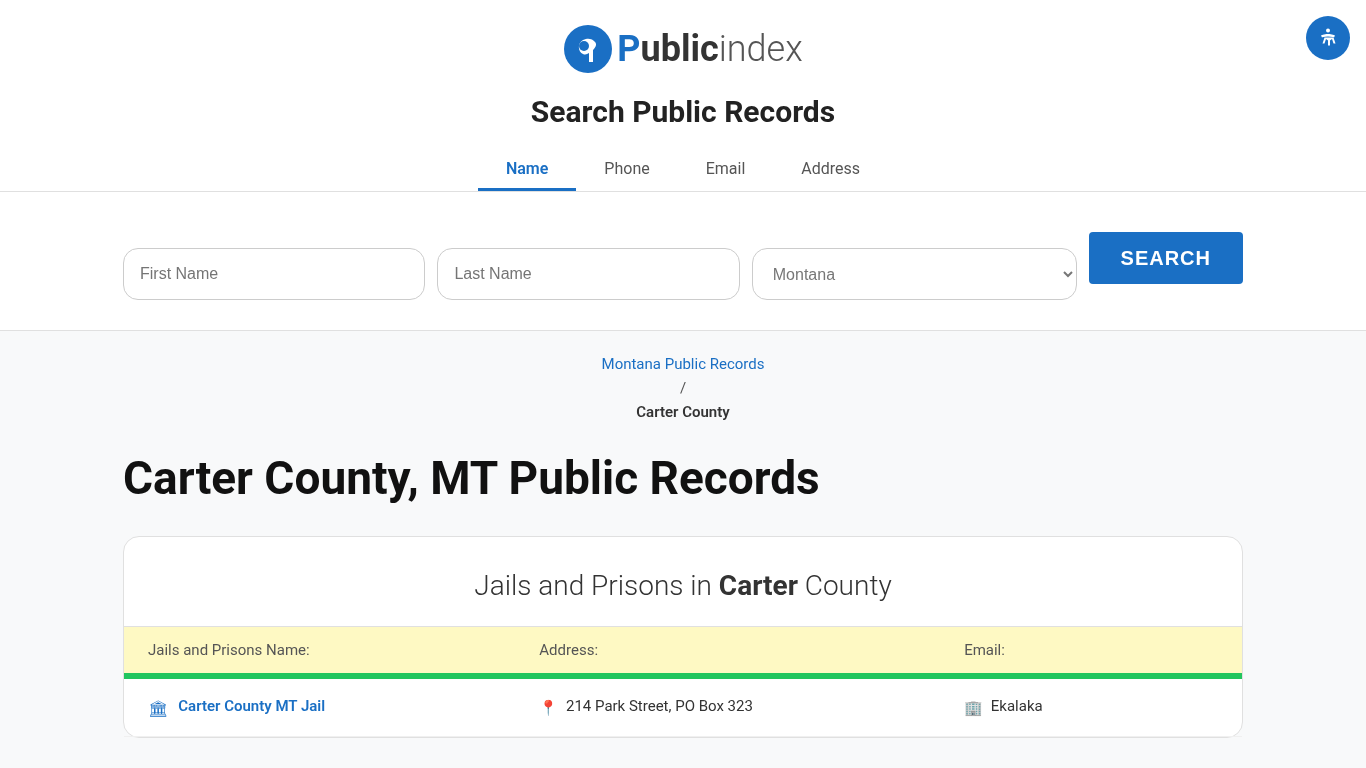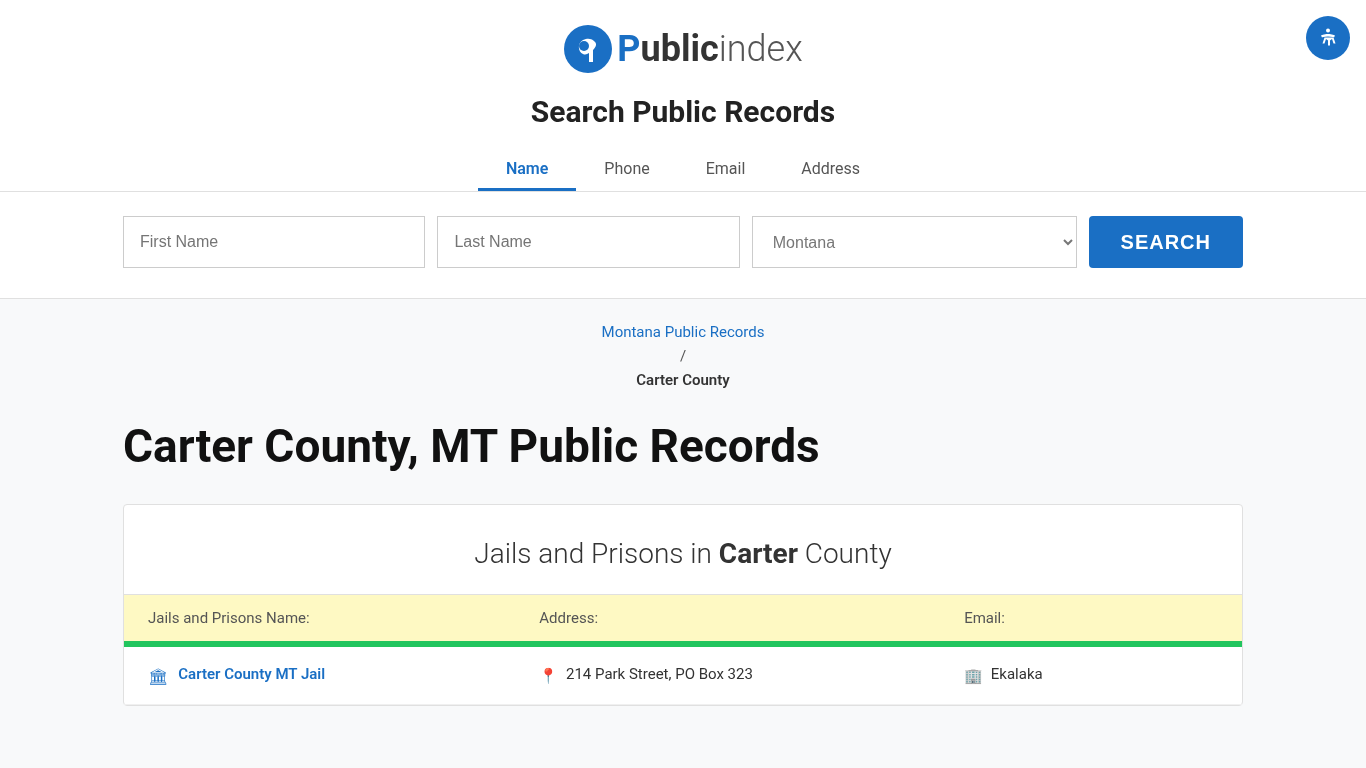--- a/index.html
+++ b/index.html
@@ -107,26 +107,27 @@
       gap: 12px;
       align-items: center;
       max-width: 1120px;
       margin: 0 auto;
     }
 
     .search-form input,
     .search-form select {
       height: 52px;
       border: 1.5px solid #ccc;
-      border-radius: 0;
+      border-radius: 15px;
       font-size: 16px;
       padding: 0 16px;
       outline: none;
       color: #777;
       background: white;
+      margin-top: 32px;
     }
 
     .input-firstname {
       flex: 1.2;
     }
 
     .input-lastname {
       flex: 1.2;
     }
 
@@ -192,21 +193,21 @@
       font-size: 46px;
       font-weight: 700;
       color: #111;
       margin-bottom: 32px;
       line-height: 1.1;
     }
 
     
     .section-card {
       background: white;
-      border-radius: 4px;
+      border-radius: 16px;
       border: 1px solid #e0e0e0;
       margin-bottom: 9px;
     }
 
     .section-heading {
       text-align: center;
       font-size: 28px;
       font-weight: 300;
       color: #333;
       padding: 32px 0 24px 0;

